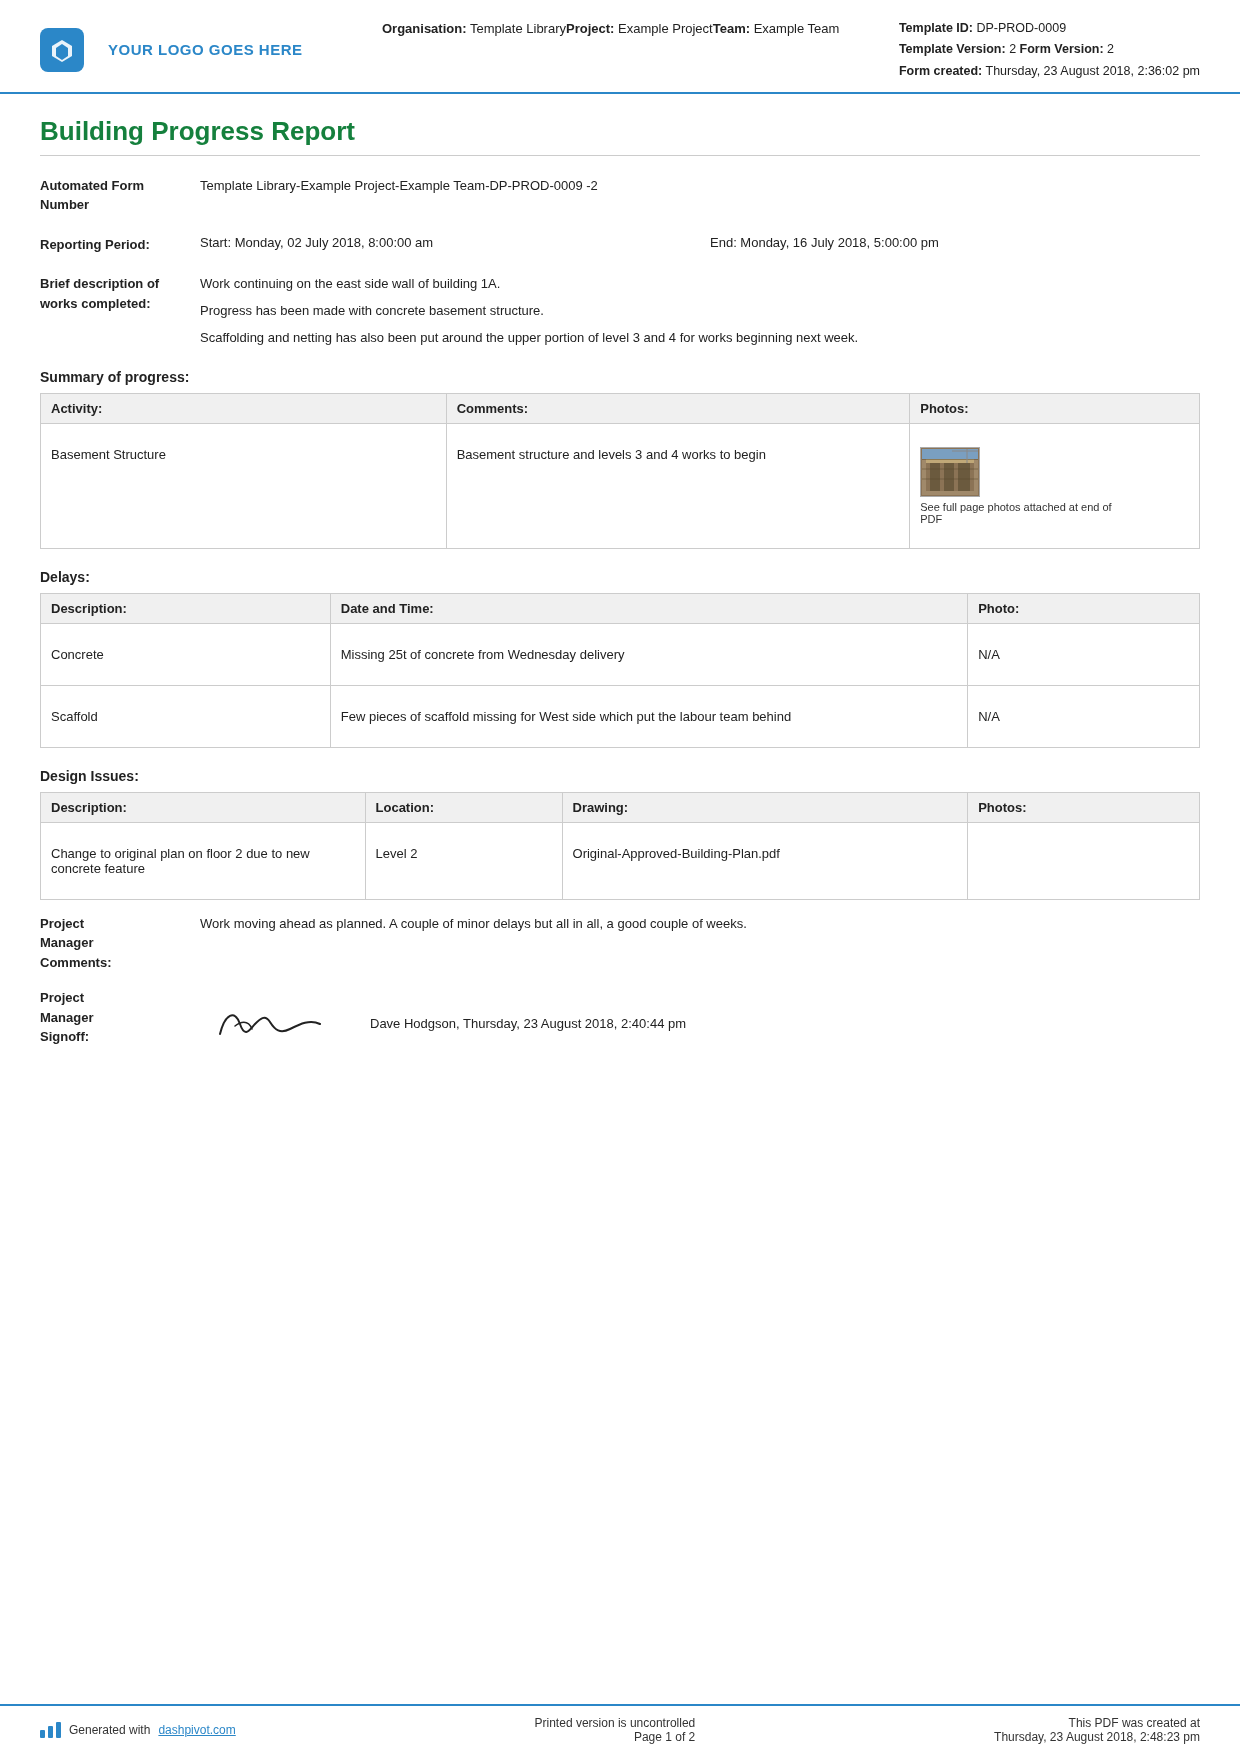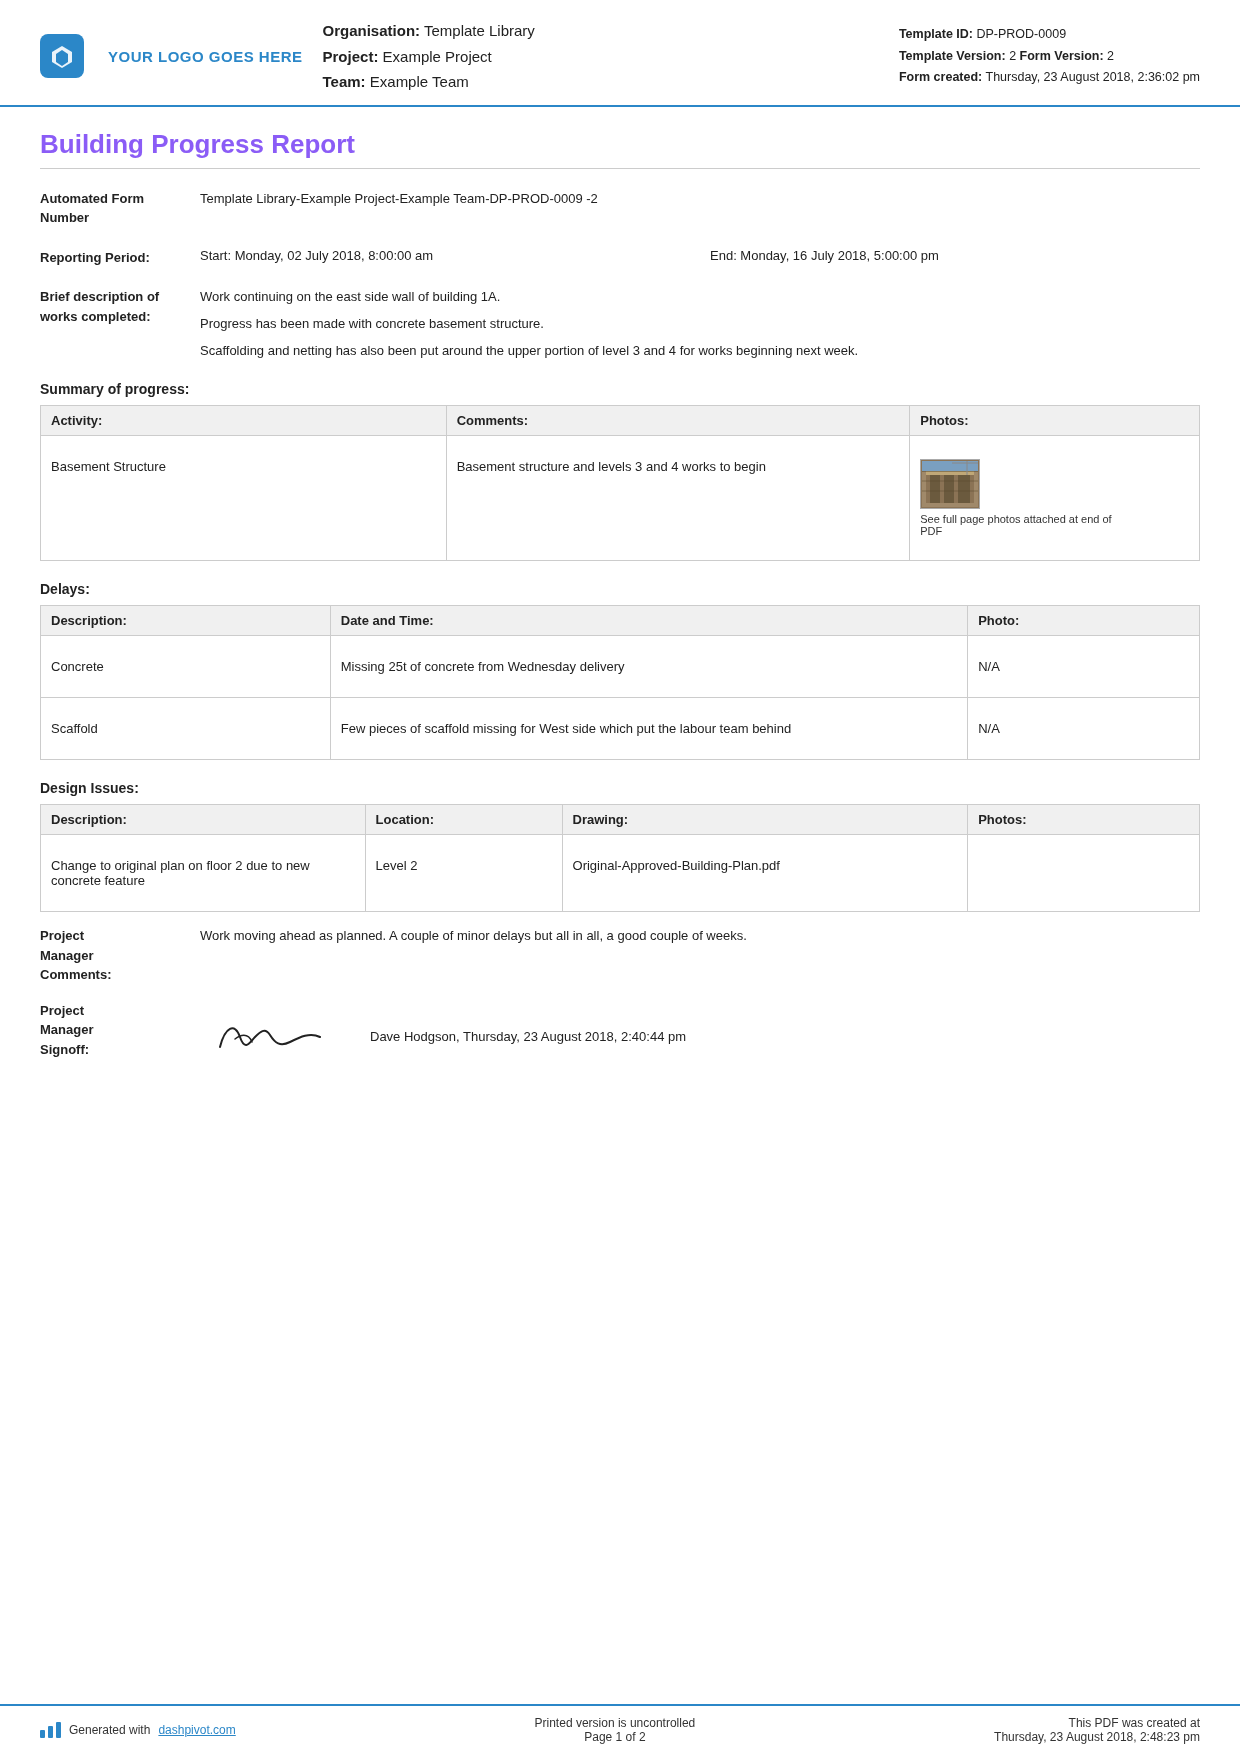--- a/index.html
+++ b/index.html
@@ -62,23 +62,22 @@
       font-size: 15px;
       font-weight: bold;
       color: #2b87c8;
       text-transform: uppercase;
       letter-spacing: 0.5px;
     }
 
     .header-meta-center {
       flex: 1;
       display: flex;
-      flex-direction: column;
       justify-content: center;
-      font-size: 15px;
+      font-size: 13px;
       line-height: 1.7;
     }
 
     .header-meta-right {
       min-width: 280px;
       display: flex;
       flex-direction: column;
       justify-content: center;
       font-size: 12.5px;
       line-height: 1.7;
@@ -90,21 +89,21 @@
 
     
     .main-content {
       flex: 1;
       padding: 22px 40px 20px 40px;
     }
 
     .report-title {
       font-size: 26px;
       font-weight: bold;
-      color: #8b5cf6;
+      color: #15803d;
       margin-bottom: 14px;
       border-bottom: 1px solid #ccc;
       padding-bottom: 8px;
     }
 
     
     .field-row {
       display: flex;
       flex-direction: row;
       margin-bottom: 10px;
@@ -455,21 +454,21 @@
   <div class="footer">
     <div class="footer-left">
       <div class="footer-bar-icon">
         <div class="bar" style="height: 8px;"></div>
         <div class="bar" style="height: 12px;"></div>
         <div class="bar" style="height: 16px;"></div>
       </div>
       <span>Generated with </span>
       <a class="footer-link" href="#">dashpivot.com</a>
     </div>
-    <div style="text-align:center;">
+    <div style="text-align:right;">
       <div>Printed version is uncontrolled</div>
       <div>Page 1 of 2</div>
     </div>
     <div style="text-align:right;">
       <div>This PDF was created at</div>
       <div>Thursday, 23 August 2018, 2:48:23 pm</div>
     </div>
   </div>
 
 </div>

